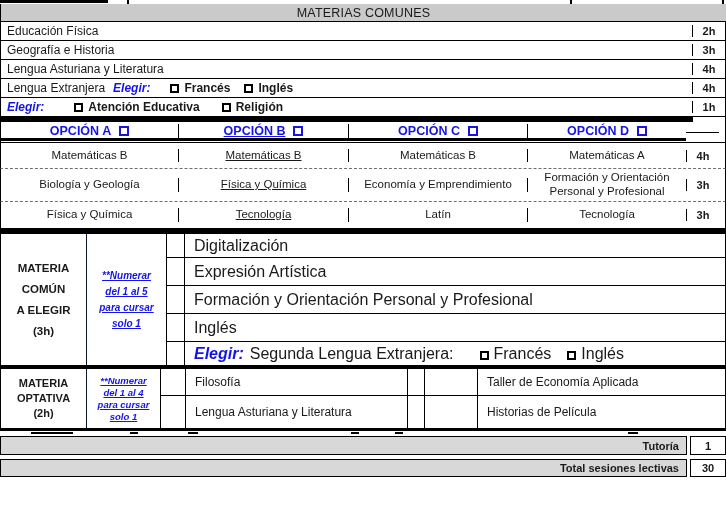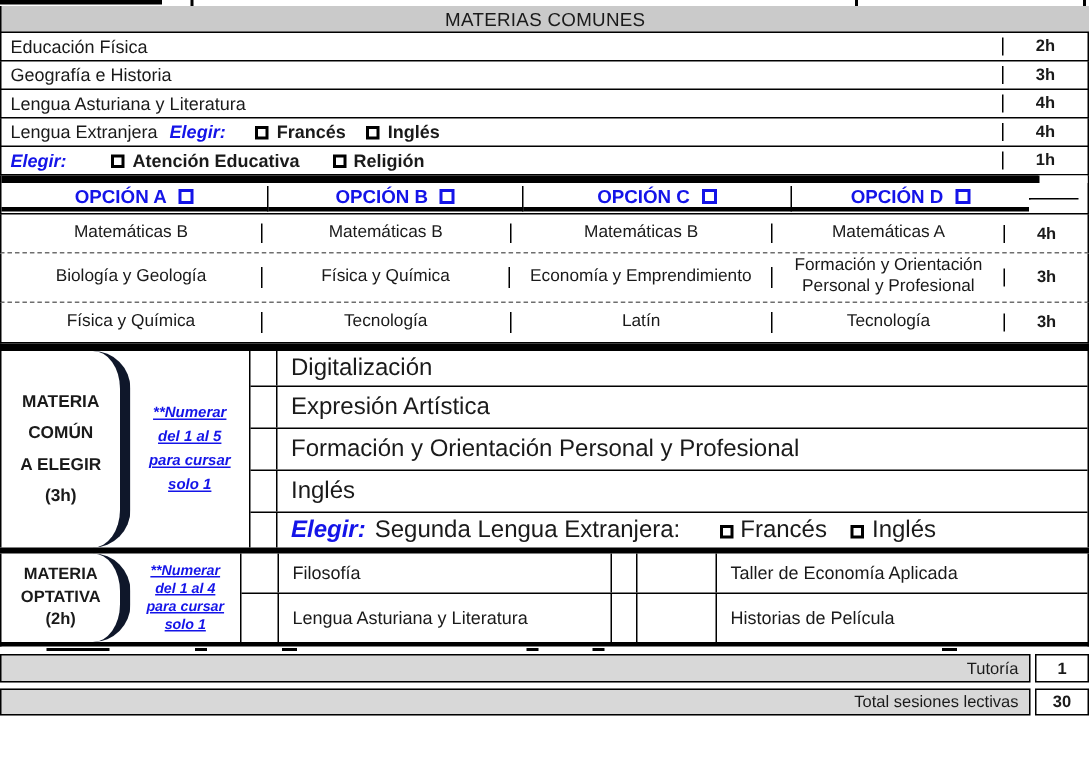--- a/index.html
+++ b/index.html
@@ -12,46 +12,46 @@
   .top-art{position:relative;height:4px;}
   .seg{position:absolute;top:0;height:3px;background:#000;}
   .tick{position:absolute;top:0;width:2px;height:4px;background:#000;}
   
   .hdr{height:18px;background:#cacaca;border-left:1px solid #000;border-bottom:1px solid #000;
        display:flex;align-items:center;justify-content:center;font-weight:normal;font-size:12.5px;letter-spacing:.2px;}
   
   .row{display:flex;align-items:center;border-left:1px solid #000;border-right:1px solid #000;border-bottom:1px solid #000;}
   .crow{height:19px;font-size:12px;}
   .clabel{flex:1;display:flex;align-items:center;padding-left:6px;white-space:nowrap;}
-  .hours{width:57px;border-left:1px solid #000;display:flex;align-items:center;justify-content:center;
+  .hours{width:33px;border-left:1px solid #000;display:flex;align-items:center;justify-content:center;
          font-weight:bold;font-size:11px;}
   .elegir{color:#1414e8;font-weight:bold;font-style:italic;}
   .b{font-weight:bold;}
   .cb{display:inline-block;width:9px;height:9px;border:2px solid #000;margin-right:5px;vertical-align:-1px;background:#fff;}
   .cb.blue{border-color:#1414e8;width:10px;height:10px;}
   
   .bandrow{display:flex;height:5px;border-left:1px solid #000;border-right:1px solid #000;}
   .bandrow .black{flex:1;background:#000;}
   .bandrow .stub{width:33px;background:#fff;border-left:1px solid #000;}
   .band{height:5px;background:#000;}
   .band.thin{height:4px;}
   
   .opthead{height:21px;}
   .ophcell{display:flex;align-items:center;justify-content:center;gap:8px;
            color:#1414e8;font-weight:bold;font-size:12.5px;border-right:1px solid #000;border-bottom:3px solid #000;}
   .optheadstub{width:33px;border-bottom:1px solid #000;}
-  .w1{width:178px;}.w2{width:170px;}.w3{width:179px;}.w4{width:158px;border-right:none !important;}
+  .w1{width:178px;}.w2{width:170px;text-decoration:underline;}.w3{width:179px;}.w4{width:158px;border-right:none !important;}
   .oprow{font-size:11.5px;}
   .opcell{display:flex;align-items:center;justify-content:center;text-align:center;
           border-right:1px solid #000;line-height:1.2;padding:0 4px;}
   .oprow.dashed{border-bottom:1px dashed #6e6e6e;}
   .h26{height:26px;}.h33{height:33px;}.h27{height:27px;}
   .sec{display:flex;border-left:1px solid #000;border-right:1px solid #000;}
-  .sec-label{width:86px;border-right:7px solid #0f172a;display:flex;align-items:center;justify-content:center;
-             text-align:center;font-weight:bold;font-size:11.5px;border-radius:25px;}
+  .sec-label{width:86px;border-right:1px solid #0f172a;display:flex;align-items:center;justify-content:center;
+             text-align:center;font-weight:bold;font-size:11.5px;}
   .sec-label .ln{display:block;}
   .note{border-right:1px solid #000;display:flex;align-items:center;justify-content:center;text-align:center;
         color:#1414e8;font-weight:bold;font-style:italic;font-size:10px;}
   .note .ln{display:block;text-decoration:underline;}
   .comun{height:131px;}
   .comun .note{width:80px;}
   .comun .note .ln{line-height:16px;}
   .comun .sec-label .ln{line-height:21px;}
   .c-rows{flex:1;display:flex;flex-direction:column;}
   .c-row{display:flex;border-bottom:1px solid #000;align-items:stretch;font-size:16px;}
@@ -72,21 +72,21 @@
   .o-sub1{width:222px;border-right:1px solid #000;display:flex;align-items:center;padding-left:9px;}
   .o-box2{width:17px;border-right:1px solid #000;}
   .o-box3{width:53px;border-right:1px solid #000;}
   .o-sub2{flex:1;display:flex;align-items:center;padding-left:9px;}
   
   .dashes{position:relative;height:5px;}
   .dash{position:absolute;top:1px;height:2px;background:#000;}
   
   .sumrow{display:flex;height:19px;align-items:stretch;}
   .sumlabel{flex:1;background:#d8d8d8;border:1px solid #000;display:flex;align-items:center;
-            justify-content:flex-end;padding-right:7px;font-weight:normal;font-size:11px;}
+            justify-content:flex-end;padding-right:7px;font-weight:bold;font-size:11px;}
   .sumgap{width:3px;}
   .sumval{width:36px;background:#fff;border:1px solid #000;display:flex;align-items:center;justify-content:center;
           font-weight:bold;font-size:11px;}
   .rowgap{height:4px;}
   
   .foot{padding:3px 0 0 3px;font-size:11px;line-height:13px;}
   .foot .bold-part{font-weight:bold;margin-left:6px;}
   .foot .l2{font-weight:bold;}
 </style>
 </head>

